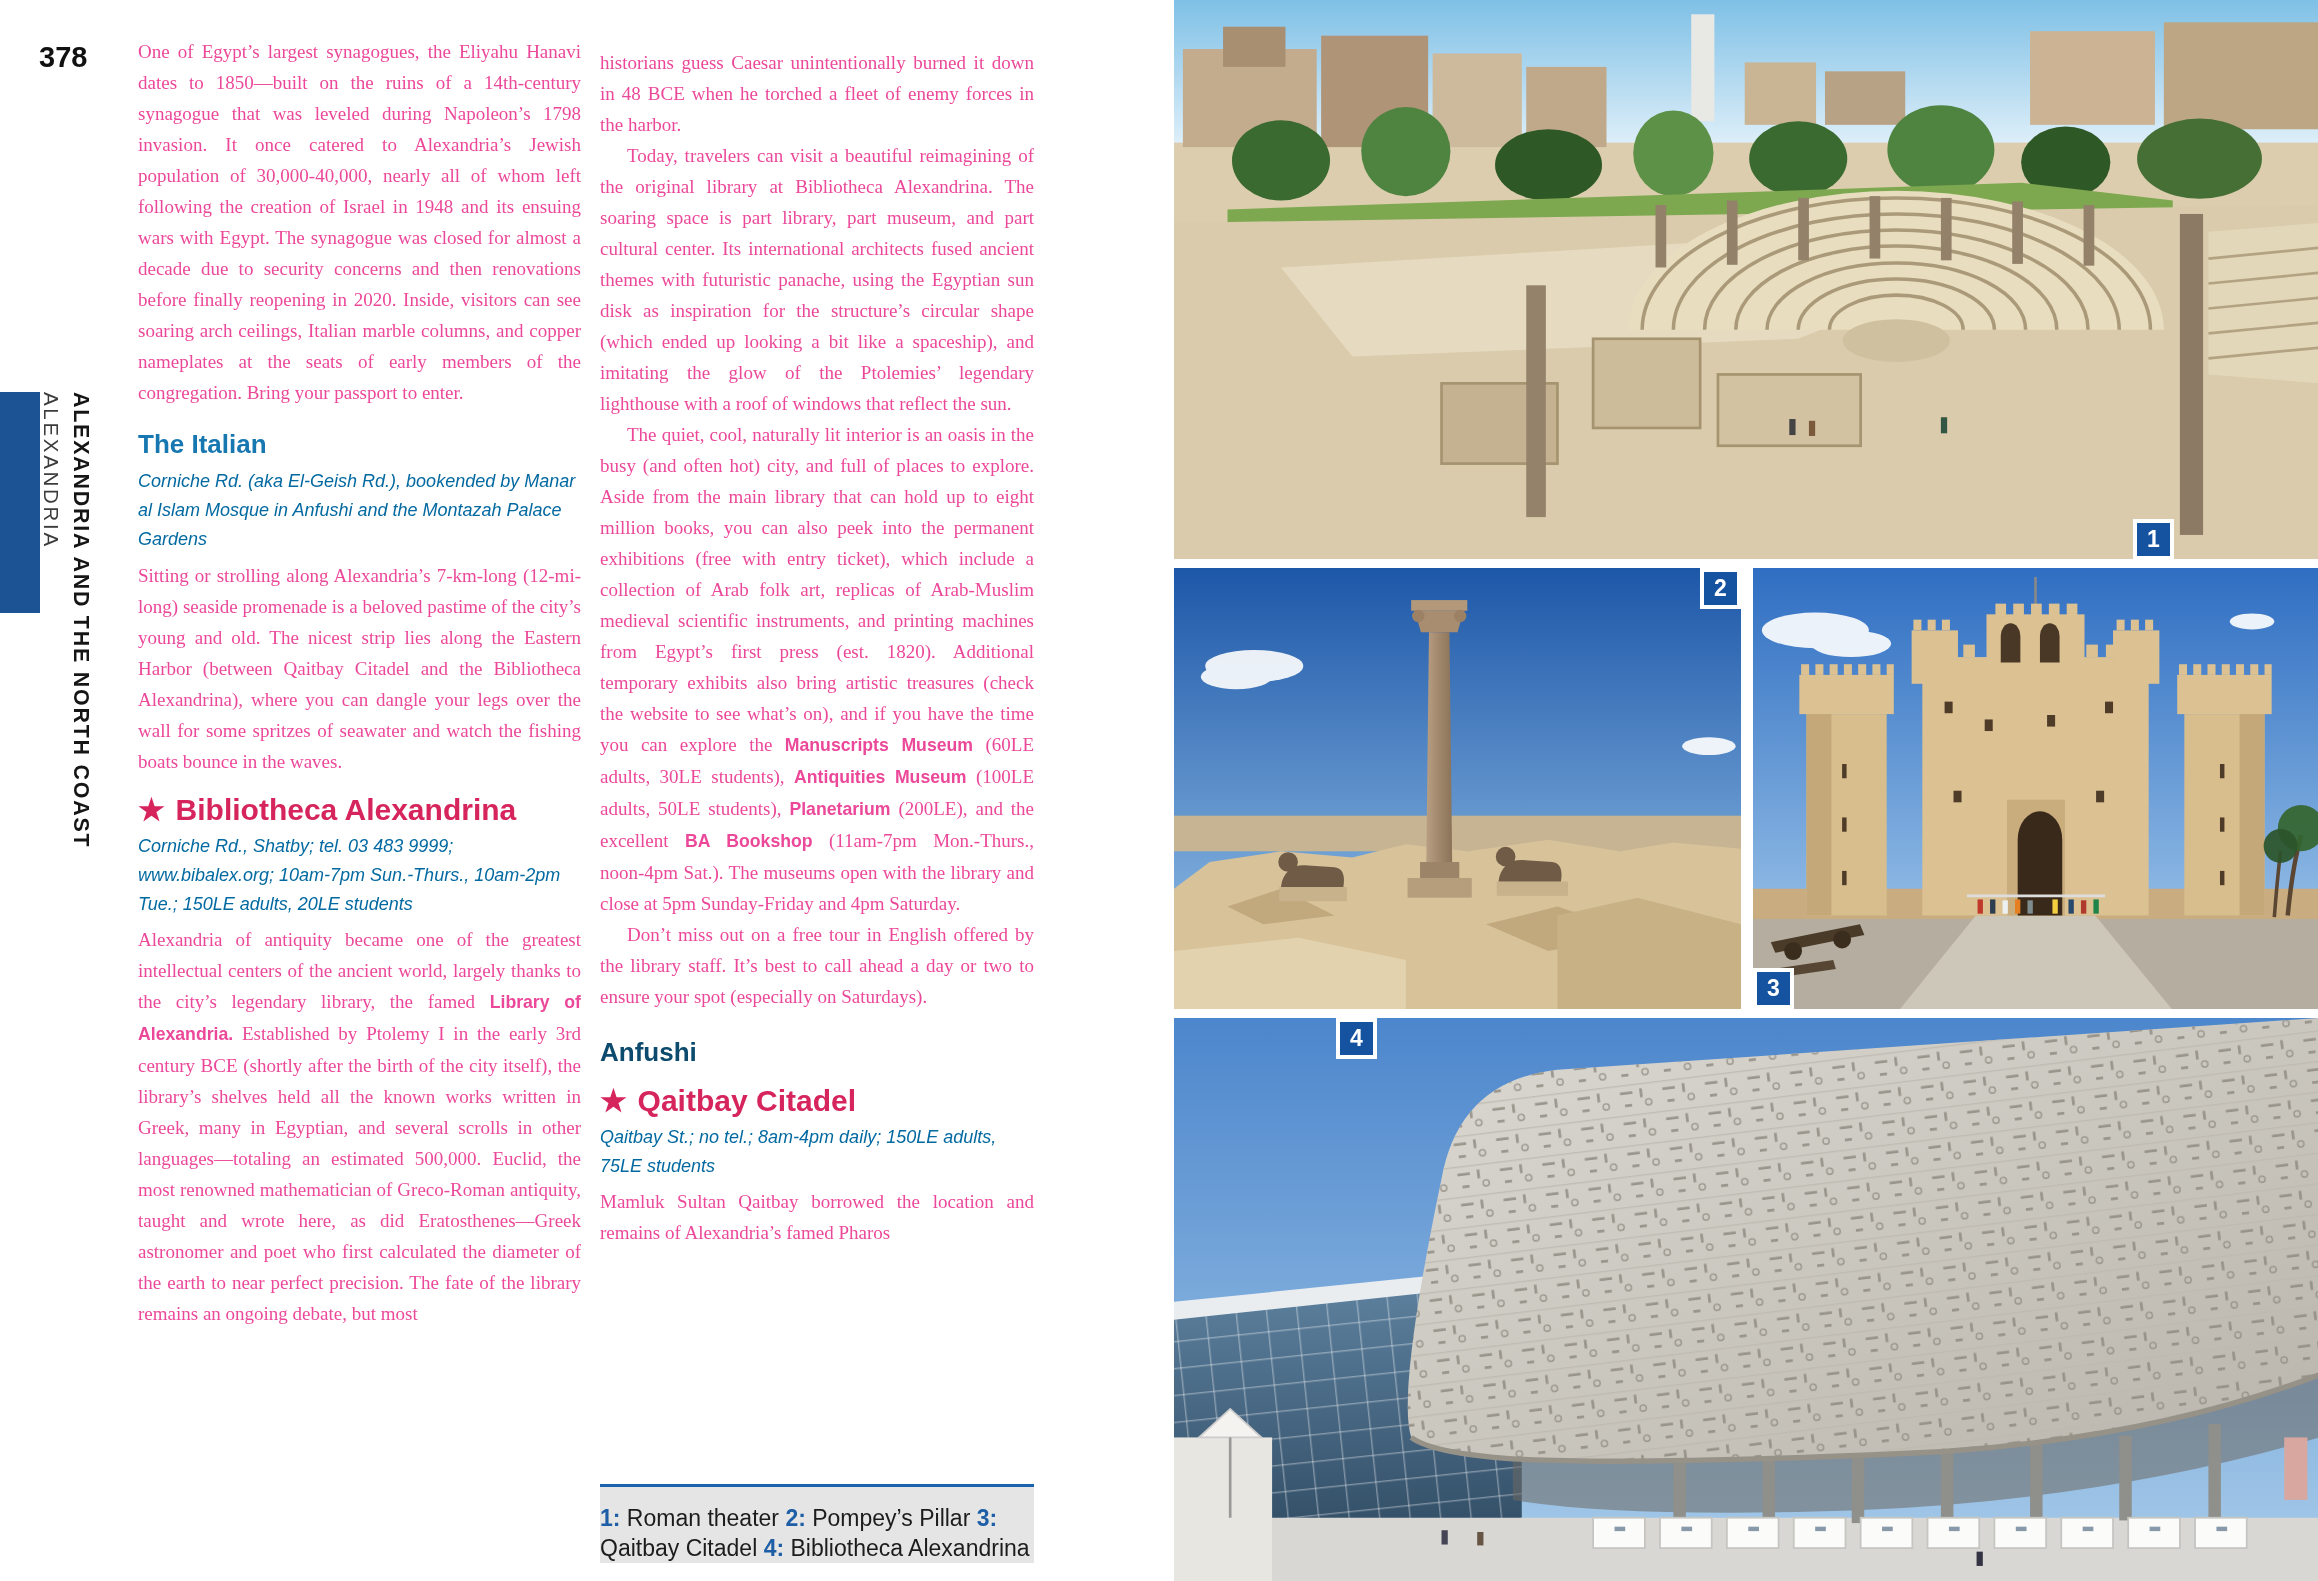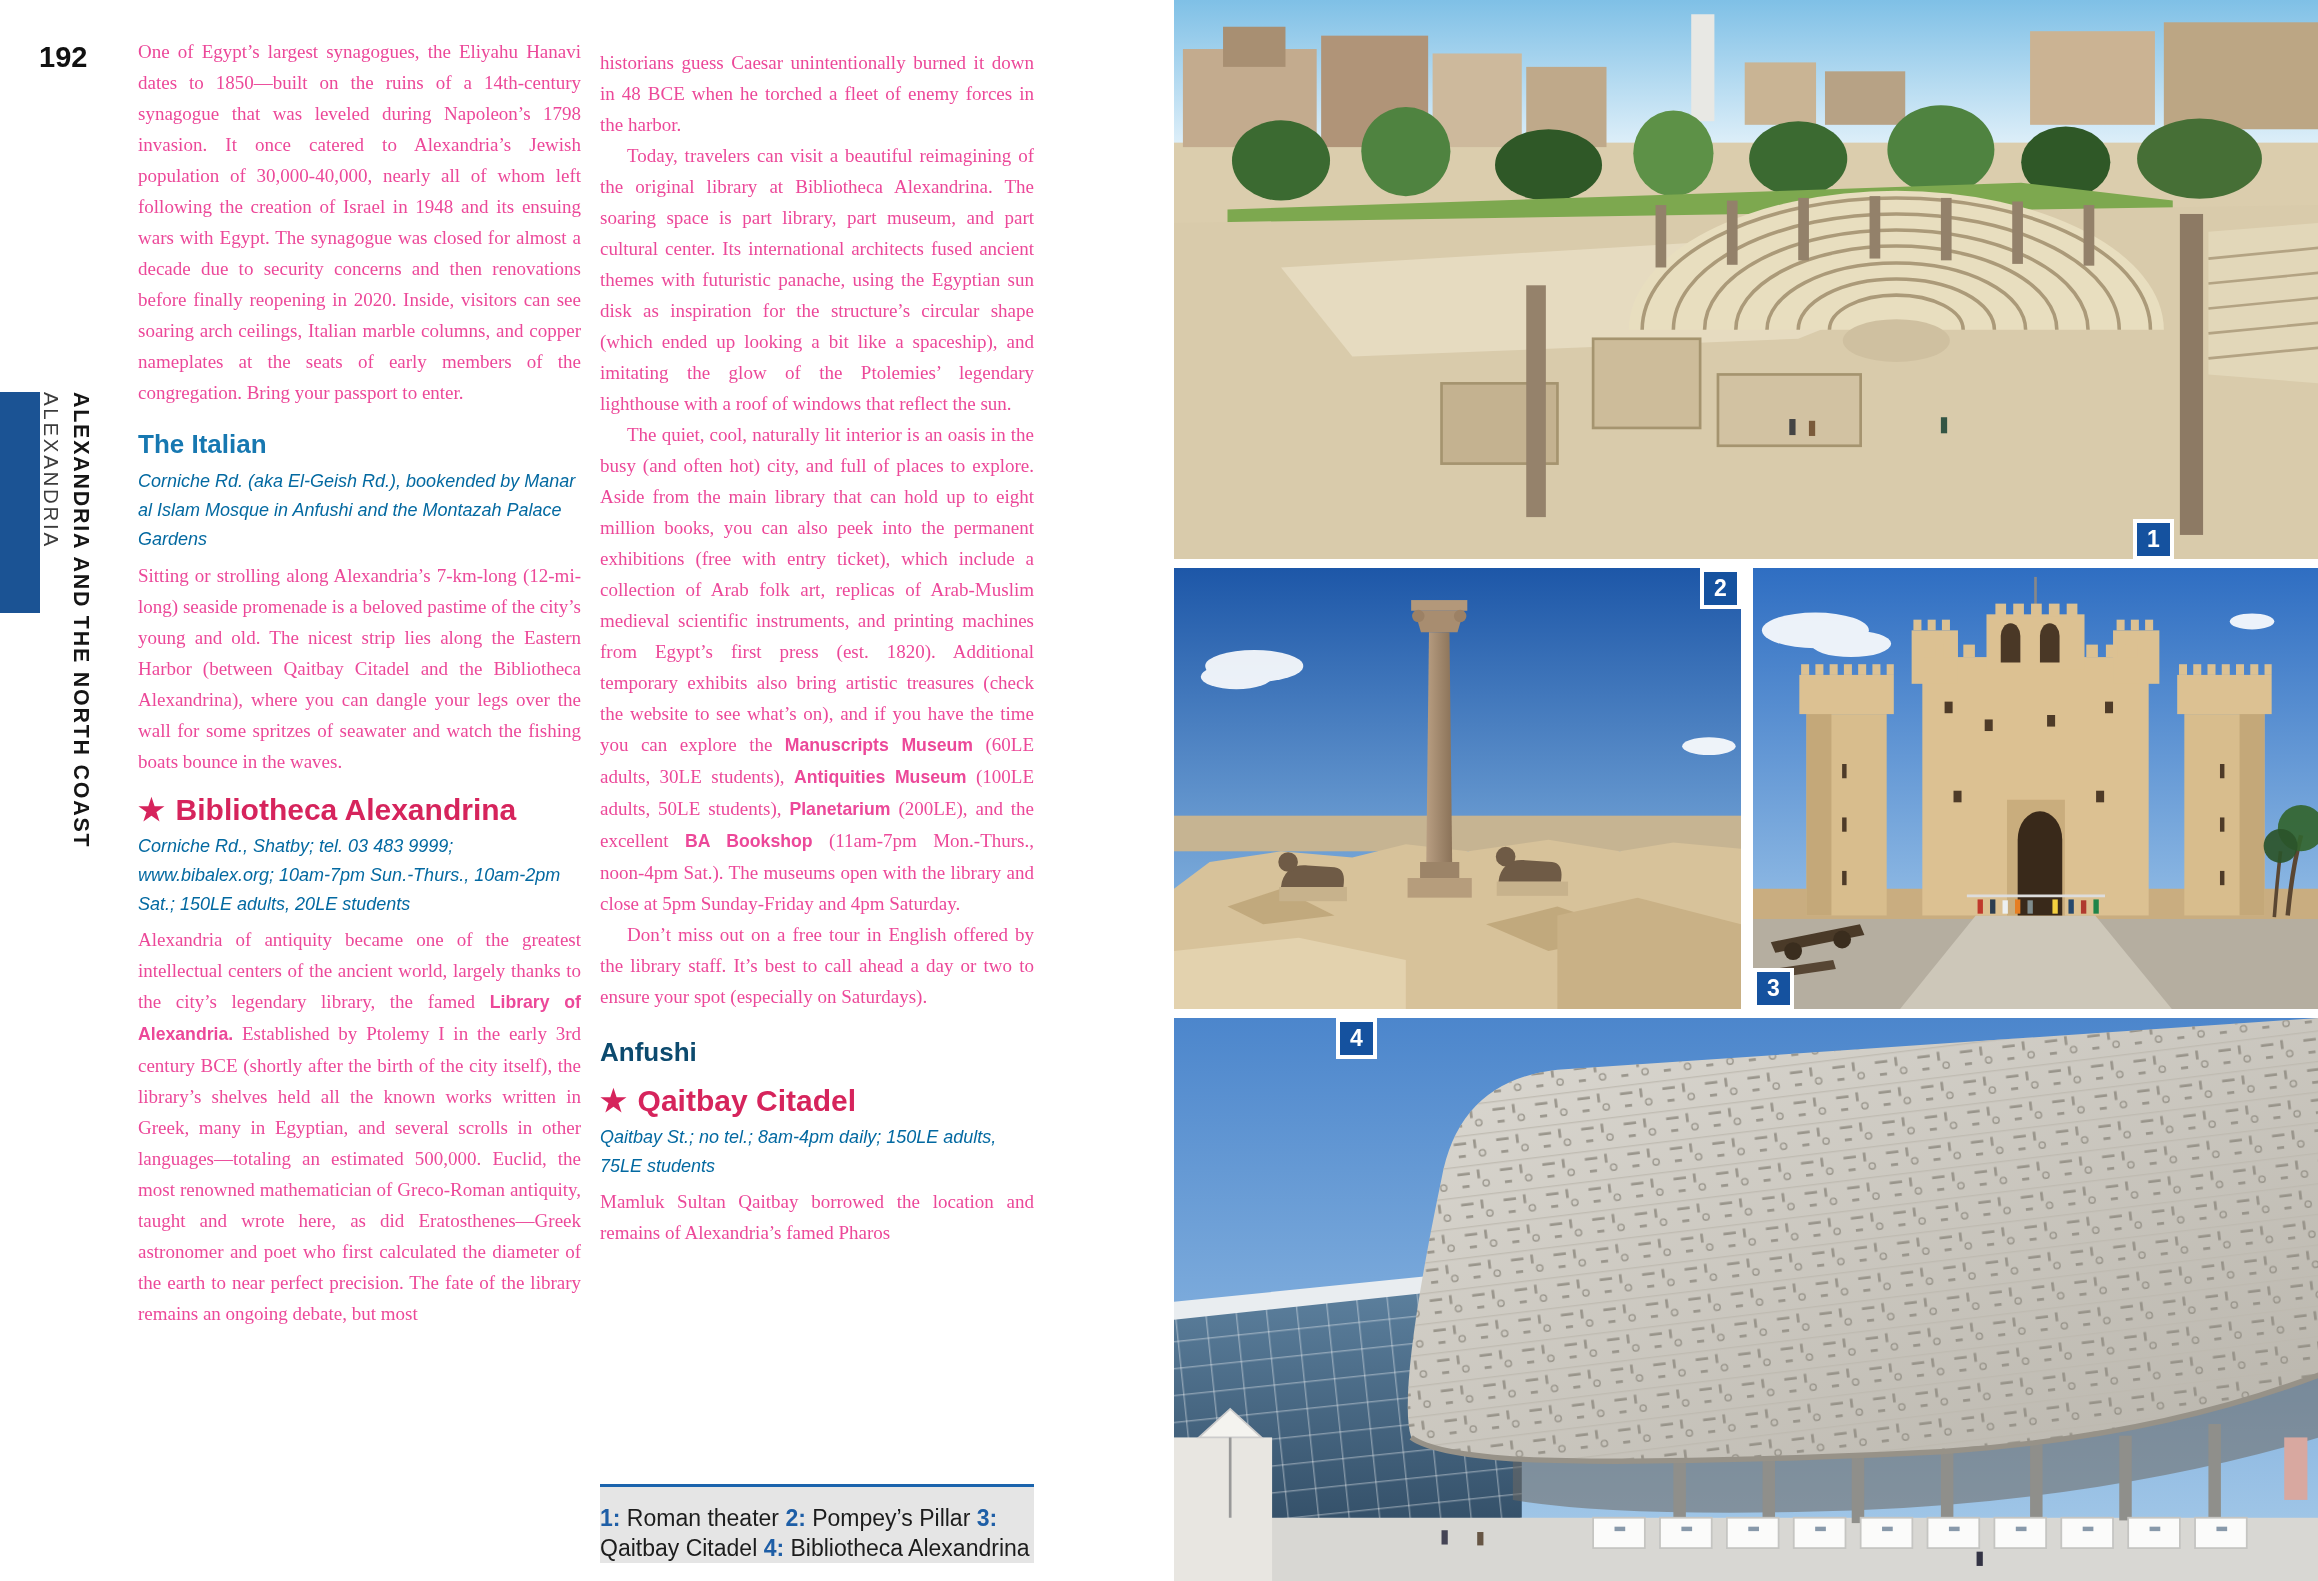--- a/index.html
+++ b/index.html
@@ -44,36 +44,36 @@
   .badge1{left:2133px;top:519px;}
   .badge2{left:1700px;top:568px;}
   .badge3{left:1753px;top:968px;}
   .badge4{left:1336px;top:1018px;}
 </style>
 </head>
 <body>
 
 <div class="page">
 
-  <div class="page-number">192</div>
+  <div class="page-number">378</div>
 
   <div class="side-bar" style="background:#1b5394;"></div>
   <div class="v-title light">ALEXANDRIA</div>
   <div class="v-title bold">ALEXANDRIA AND THE NORTH COAST</div>
 
   <div class="col col1">
       <p class="body-block"><span>One of Egypt’s largest synagogues, the Eliyahu Hanavi dates to 1850—built on the ruins of a 14th-century synagogue that was leveled during Napoleon’s 1798 invasion. It once catered to Alexandria’s Jewish population of 30,000-40,000, nearly all of whom left following the creation of Israel in 1948 and its ensuing wars with Egypt. The synagogue was closed for almost a decade due to security concerns and then renovations before finally reopening in 2020. Inside, visitors can see soaring arch ceilings, Italian marble columns, and copper nameplates at the seats of early members of the congregation. Bring your passport to enter.</span></p>
       <h3 class="sec-heading">The Italian</h3>
       <p class="address">Corniche Rd. (aka El-Geish Rd.), bookended by Manar al Islam Mosque in Anfushi and the Montazah Palace Gardens</p>
       <p class="body-block"><span>Sitting or strolling along Alexandria’s 7-km-long (12-mi-long) seaside promenade is a beloved pastime of the city’s young and old. The nicest strip lies along the Eastern Harbor (between Qaitbay Citadel and the Bibliotheca Alexandrina), where you can dangle your legs over the wall for some spritzes of seawater and watch the fishing boats bounce in the waves.</span></p>
       <h3 class="sec-heading star">
         <span class="star">★</span>
         <span>Bibliotheca Alexandrina</span>
       </h3>
-      <p class="address">Corniche Rd., Shatby; tel. 03 483 9999; www.bibalex.org; 10am-7pm Sun.-Thurs., 10am-2pm Sat.; 150LE adults, 20LE students</p>
+      <p class="address">Corniche Rd., Shatby; tel. 03 483 9999; www.bibalex.org; 10am-7pm Sun.-Thurs., 10am-2pm Tue.; 150LE adults, 20LE students</p>
       <p class="body-block"><span>Alexandria of antiquity became one of the greatest intellectual centers of the ancient world, largely thanks to the city’s legendary library, the famed </span><span class="bold-run">Library of Alexandria.</span><span> Established by Ptolemy I in the early 3rd century BCE (shortly after the birth of the city itself), the library’s shelves held all the known works written in Greek, many in Egyptian, and several scrolls in other languages—totaling an estimated 500,000. Euclid, the most renowned mathematician of Greco-Roman antiquity, taught and wrote here, as did Eratosthenes—Greek astronomer and poet who first calculated the diameter of the earth to near perfect precision. The fate of the library remains an ongoing debate, but most</span></p>
     </div>
 
   <div class="col col2">
 
   <p class="body-block"><span>historians guess Caesar unintentionally burned it down in 48 BCE when he torched a fleet of enemy forces in the harbor.</span></p>
       <p class="body-block indent"><span>Today, travelers can visit a beautiful reimagining of the original library at Bibliotheca Alexandrina. The soaring space is part library, part museum, and part cultural center. Its international architects fused ancient themes with futuristic panache, using the Egyptian sun disk as inspiration for the structure’s circular shape (which ended up looking a bit like a spaceship), and imitating the glow of the Ptolemies’ legendary lighthouse with a roof of windows that reflect the sun.</span></p>
       <p class="body-block indent"><span>The quiet, cool, naturally lit interior is an oasis in the busy (and often hot) city, and full of places to explore. Aside from the main library that can hold up to eight million books, you can also peek into the permanent exhibitions (free with entry ticket), which include a collection of Arab folk art, replicas of Arab-Muslim medieval scientific instruments, and printing machines from Egypt’s first press (est. 1820). Additional temporary exhibits also bring artistic treasures (check the website to see what’s on), and if you have the time you can explore the </span><span class="bold-run">Manuscripts Museum</span><span> (60LE adults, 30LE students), </span><span class="bold-run">Antiquities Museum</span><span> (100LE adults, 50LE students), </span><span class="bold-run">Planetarium</span><span> (200LE), and the excellent </span><span class="bold-run">BA Bookshop</span><span> (11am-7pm Mon.-Thurs., noon-4pm Sat.). The museums open with the library and close at 5pm Sunday-Friday and 4pm Saturday.</span></p>
       <p class="body-block indent"><span>Don’t miss out on a free tour in English offered by the library staff. It’s best to call ahead a day or two to ensure your spot (especially on Saturdays).</span></p>
       <h2 class="area-heading">Anfushi</h2>

